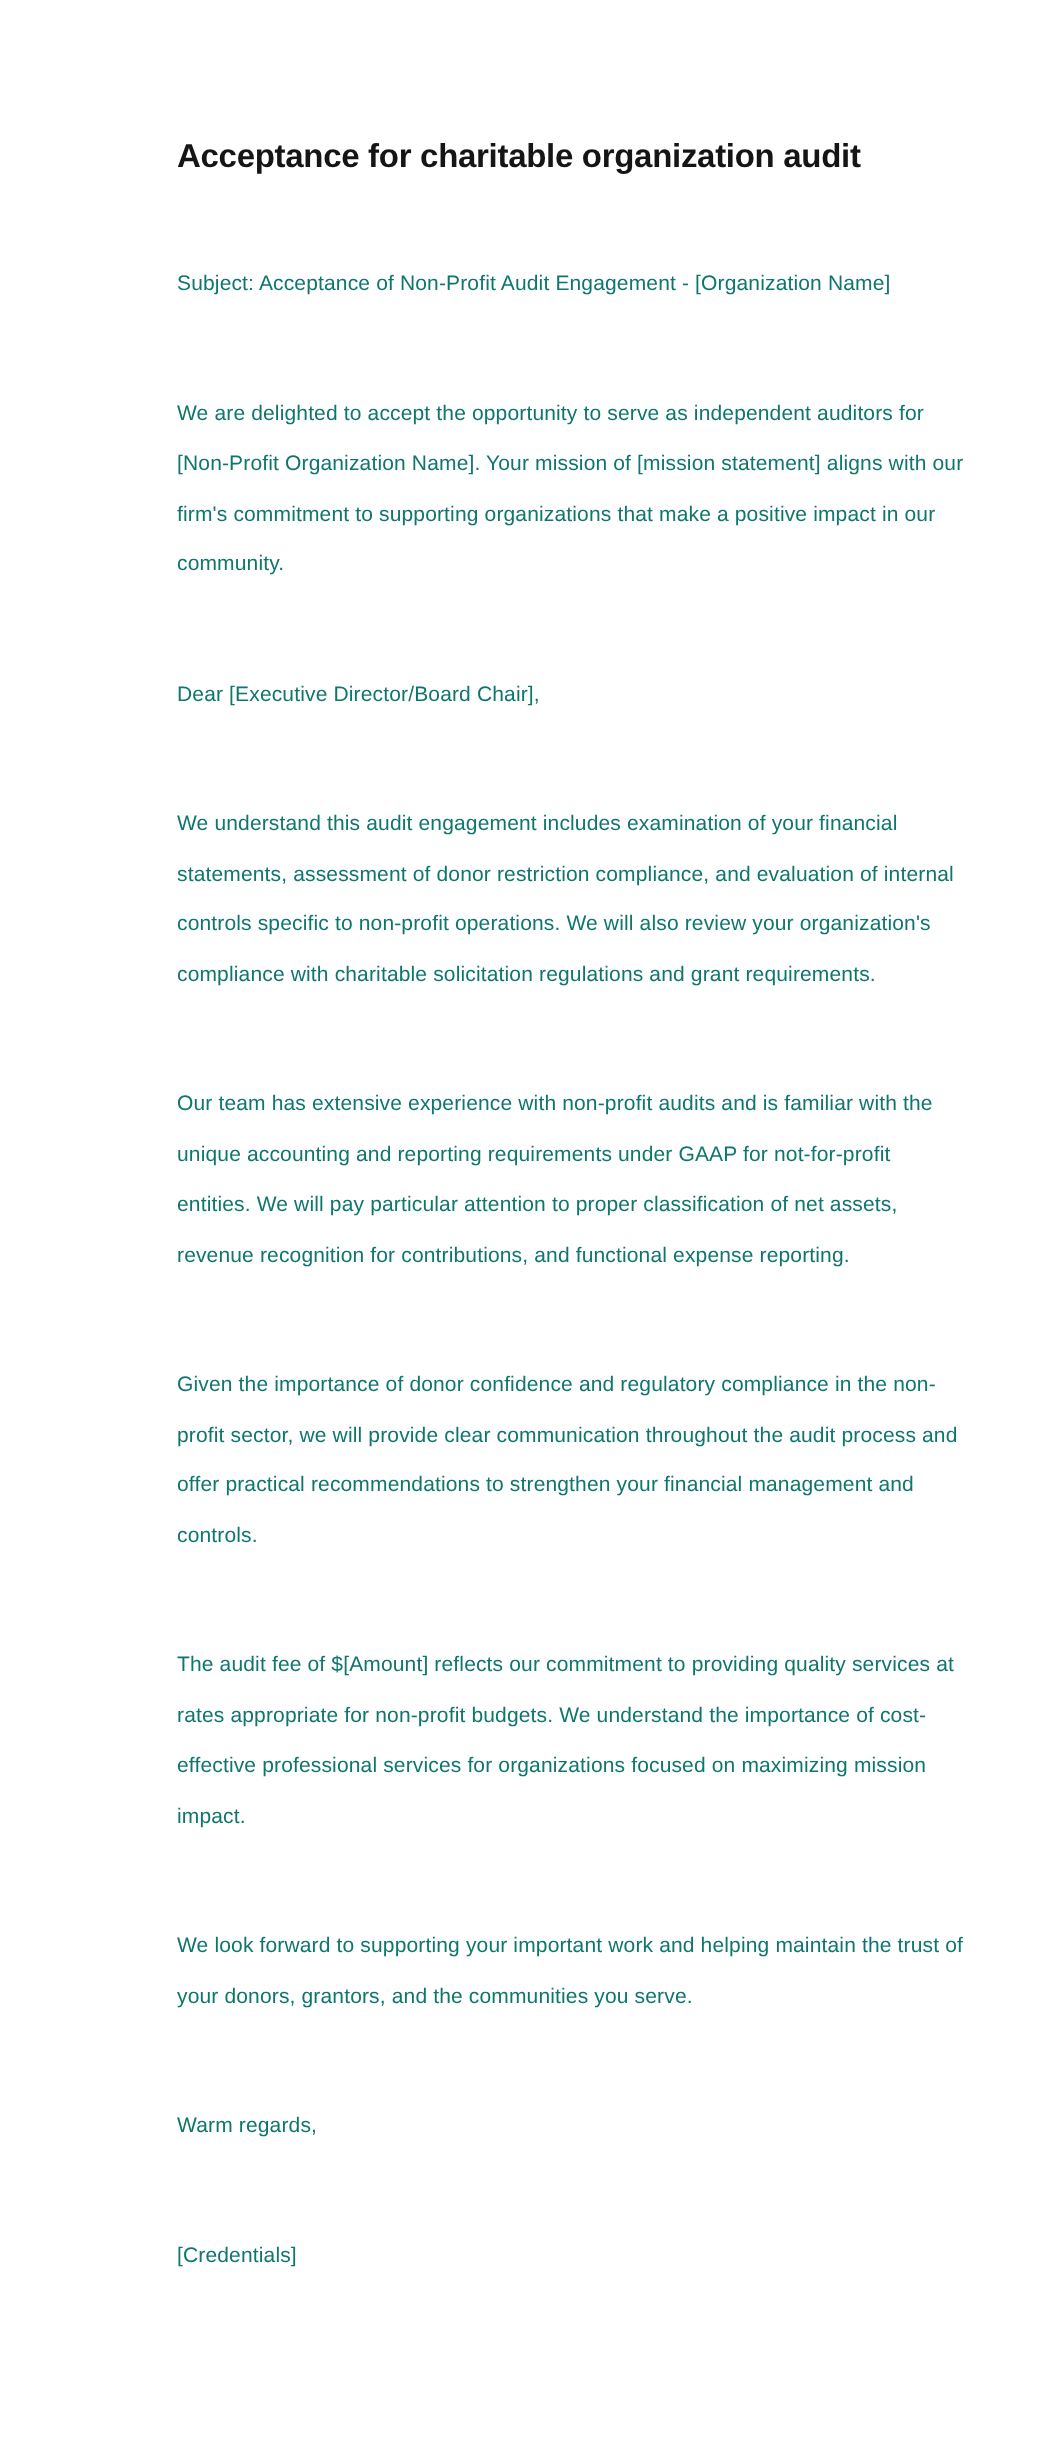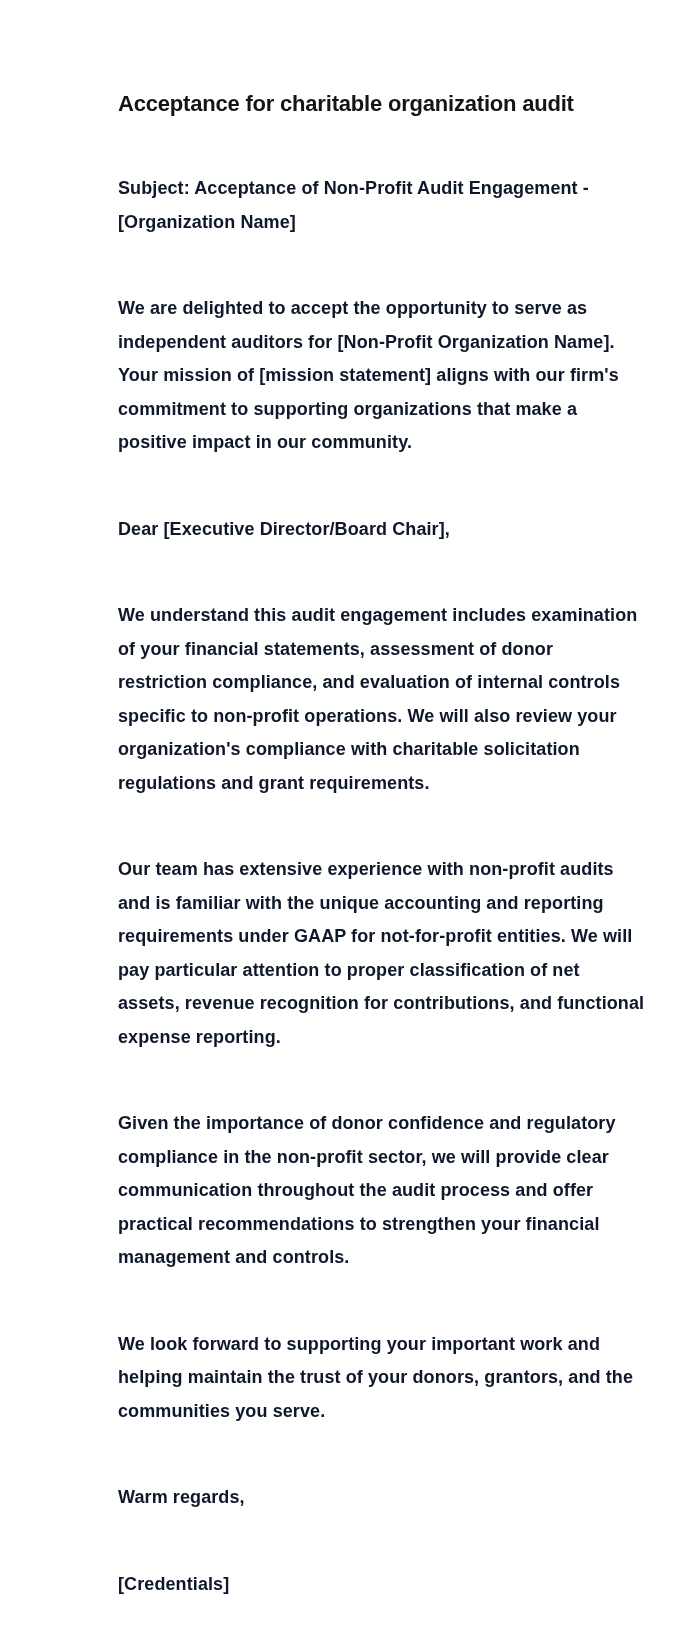--- a/index.html
+++ b/index.html
@@ -21,24 +21,24 @@
   }
   .doc-title {
     font-size: 22px;
     line-height: 28px;
     font-weight: 700;
     color: #151515;
     letter-spacing: -0.2px;
     margin-bottom: 22px;
   }
   .para {
-    font-size: 18px;
+    font-size: 14px;
     line-height: 33.5px;
-    font-weight: 700;
-    color: #0f172a;
+    font-weight: 400;
+    color: #0f766e;
     margin-bottom: 21px;
     letter-spacing: 0.1px;
   }
 </style>
 </head>
 <body>
 
 <div class="page">
   <div class="doc">
 
@@ -49,20 +49,21 @@
     <p class="para">We are delighted to accept the opportunity to serve as independent auditors for [Non-Profit Organization Name]. Your mission of [mission statement] aligns with our firm's commitment to supporting organizations that make a positive impact in our community.</p>
 
     <p class="para">Dear [Executive Director/Board Chair],</p>
 
     <p class="para">We understand this audit engagement includes examination of your financial statements, assessment of donor restriction compliance, and evaluation of internal controls specific to non-profit operations. We will also review your organization's compliance with charitable solicitation regulations and grant requirements.</p>
 
     <p class="para">Our team has extensive experience with non-profit audits and is familiar with the unique accounting and reporting requirements under GAAP for not-for-profit entities. We will pay particular attention to proper classification of net assets, revenue recognition for contributions, and functional expense reporting.</p>
 
     <p class="para">Given the importance of donor confidence and regulatory compliance in the non-profit sector, we will provide clear communication throughout the audit process and offer practical recommendations to strengthen your financial management and controls.</p>
 
+    <p class="para">The audit fee of $[Amount] reflects our commitment to providing quality services at rates appropriate for non-profit budgets. We understand the importance of cost-effective professional services for organizations focused on maximizing mission impact.</p>
 
     <p class="para">We look forward to supporting your important work and helping maintain the trust of your donors, grantors, and the communities you serve.</p>
 
     <p class="para">Warm regards,</p>
 
 
 
     <p class="para">[Credentials]</p>
 
   </div>

